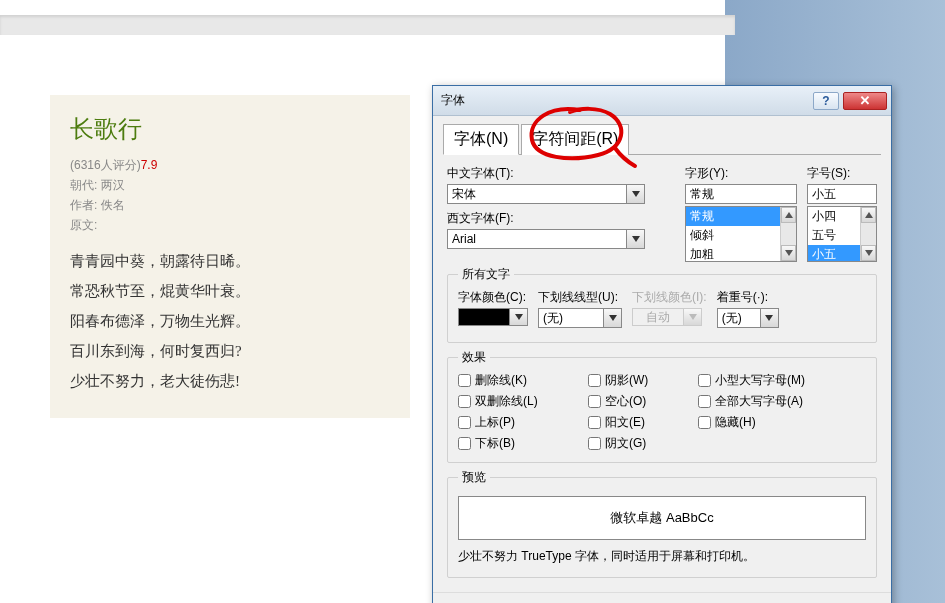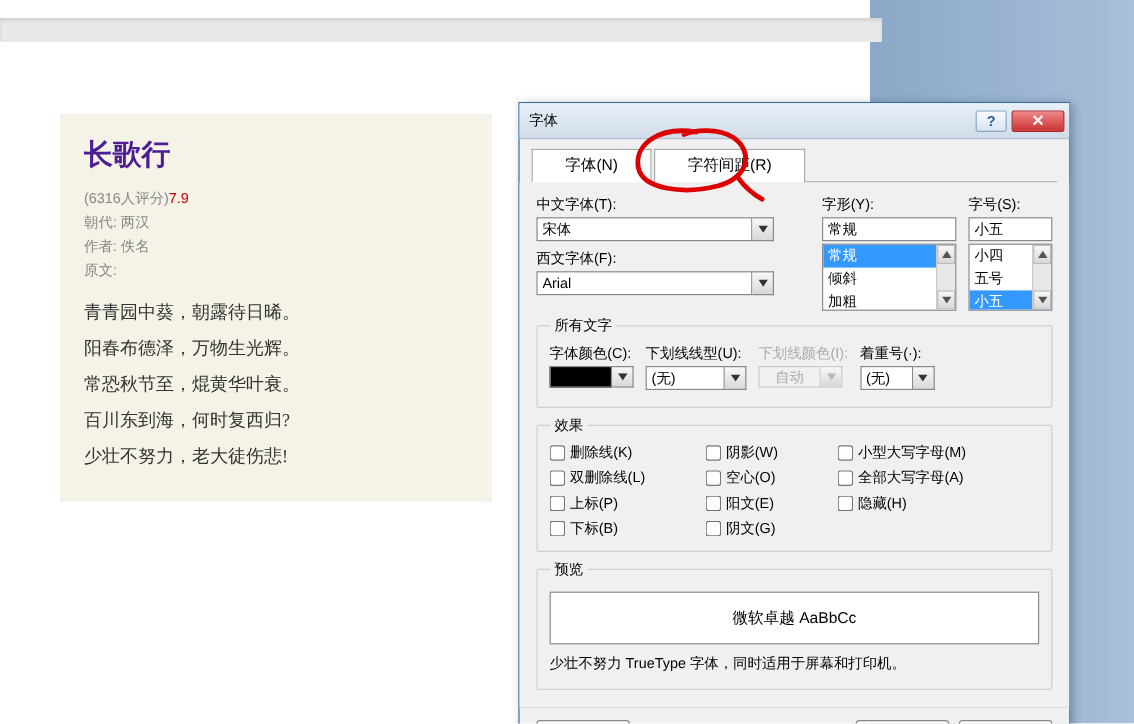--- a/index.html
+++ b/index.html
@@ -2,34 +2,34 @@
 <html><head>
 <meta charset="utf-8">
 <style>
 * { box-sizing: border-box; margin: 0; padding: 0; }
 body { font-family: "Microsoft YaHei", SimSun, Arial, sans-serif; background: #fff; width: 945px; height: 603px; position: relative; overflow: hidden; }
 
 .page-bg { position: absolute; top: 0; right: 0; width: 220px; height: 603px; background: linear-gradient(to right, #8ba8c8, #a8c0d8); }
 .page-shadow { position: absolute; top: 15px; left: 0; width: 735px; height: 20px; background: #e8e8e8; box-shadow: inset 0 2px 3px rgba(0,0,0,0.1); }
 
 .article { position: absolute; top: 95px; left: 50px; width: 360px; background: #f5f2e8; padding: 18px 20px 22px; }
-.article h1 { font-family: SimSun, serif; font-size: 24px; font-weight: bold; color: #4c1d95; margin-bottom: 12px; }
+.article h1 { font-family: SimSun, serif; font-size: 24px; font-weight: normal; color: #4d7c0f; margin-bottom: 12px; }
 .meta-line { font-size: 12px; color: #888; margin-bottom: 3px; }
 .rating { color: #c00; text-align: right; }
 .poem { margin-top: 12px; }
 .poem p { font-family: SimSun, serif; font-size: 15px; color: #333; line-height: 2; }
 
 .dialog { position: absolute; top: 85px; left: 432px; width: 460px; background: #f0f0f0; border: 1px solid #3a6ea5; box-shadow: 2px 2px 8px rgba(0,0,0,0.3); font-size: 12px; }
 .titlebar { height: 30px; background: linear-gradient(to bottom, #e8f0f8, #d0dce8); display: flex; align-items: center; padding: 0 4px 0 8px; border-bottom: 1px solid #b0c0d0; }
 .titlebar .title { flex: 1; font-size: 12px; }
 .titlebar .help-btn { width: 26px; height: 18px; background: linear-gradient(#f8fbff,#d8e4f0); border: 1px solid #8ca8c8; border-radius: 2px; display: flex; align-items: center; justify-content: center; margin-right: 4px; cursor: pointer; color: #2a5a9a; font-weight: bold; font-size: 12px; }
 .titlebar .close-btn { width: 44px; height: 18px; background: linear-gradient(#e88,#c33); border: 1px solid #a22; border-radius: 2px; display: flex; align-items: center; justify-content: center; color: #fff; font-weight: bold; cursor: pointer; font-size: 13px; }
 
 .tabs { display: flex; padding: 8px 10px 0; gap: 2px; }
-.tab { padding: 4px 27px; background: #fff; border: 1px solid #aaa; border-bottom: none; cursor: pointer; position: relative; font-size: 13px; }
+.tab { padding: 4px 10px; background: #fff; border: 1px solid #aaa; border-bottom: none; cursor: pointer; position: relative; font-size: 16px; }
 .tab.active { background: #fff; border-bottom: 1px solid #fff; z-index: 2; }
 .tab-underline { border-top: 1px solid #aaa; margin: -1px 10px 0; }
 
 .tab-body { padding: 10px 14px 8px; background: #f0f0f0; }
 fieldset { border: 1px solid #d0d0d0; border-radius: 2px; margin-bottom: 6px; padding: 6px 10px 10px; background: #f0f0f0; }
 fieldset legend { padding: 0 4px; font-size: 12px; }
 
 .row { display: flex; gap: 10px; align-items: flex-start; margin-bottom: 4px; }
 .col { display: flex; flex-direction: column; gap: 2px; }
 label.small { font-size: 12px; }
@@ -80,22 +80,22 @@
   </div>
   <div class="meta-line">
     <span>朝代:</span> <span>两汉</span>
   </div>
   <div class="meta-line">
     <span>作者:</span> <span>佚名</span>
   </div>
   <div class="meta-line">原文:</div>
   <div class="poem">
     <p>青青园中葵，朝露待日晞。</p>
+    <p>常恐秋节至，焜黄华叶衰。</p>
     <p>阳春布德泽，万物生光辉。</p>
-    <p>常恐秋节至，焜黄华叶衰。</p>
     <p>百川东到海，何时复西归?</p>
     <p>少壮不努力，老大徒伤悲!</p>
   </div>
 </div>
 
 <div class="dialog">
   <div class="titlebar">
     <span class="title">字体</span>
     <div class="help-btn">?</div>
     <div class="close-btn">✕</div>

